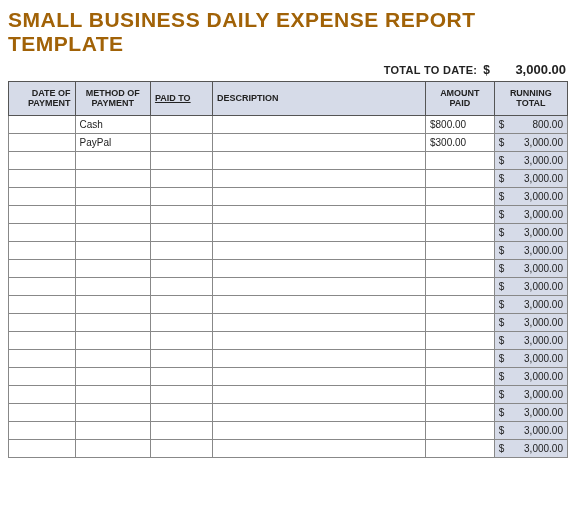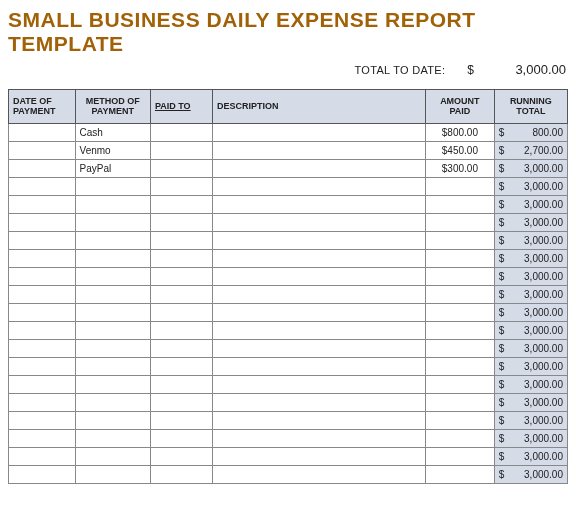--- a/index.html
+++ b/index.html
@@ -16,62 +16,62 @@
     font-weight: 700;
     letter-spacing: 0.5px;
     color: #a16207;
     margin-bottom: 6px;
   }
   .total-row {
     display: flex;
     justify-content: flex-end;
     align-items: baseline;
     font-size: 11px;
-    font-weight: 400;
+    font-weight: 700;
     color: #222;
     padding-right: 2px;
-    margin-bottom: 12px;
-    gap: 22px;
+    margin-bottom: 4px;
+    gap: 6px;
   }
   .total-label { letter-spacing: 0.3px; }
   .total-currency { font-size: 12px; }
   .total-value { font-size: 13px; min-width: 70px; text-align: right; }
   table {
     border-collapse: collapse;
     width: 100%;
     table-layout: fixed;
   }
   th {
     background: #d6dbe8;
     border: 1px solid #555;
     font-size: 9px;
     font-weight: 700;
     color: #222;
     padding: 6px 4px;
     text-align: left;
     vertical-align: middle;
     line-height: 1.15;
   }
-  th.c-date    { width: 60px; text-align: left; }
+  th.c-date    { width: 60px; text-align: right; }
   th.c-method  { width: 68px; text-align: center; margin-left: 24px; }
   th.c-paidto  { width: 56px; text-decoration: underline; }
   th.c-desc    { width: 192px; }
   th.c-amount  { width: 62px; text-align: center; }
   th.c-running { width: 66px; text-align: center; }
   td {
     border: 1px solid #888;
     font-size: 10px;
     color: #222;
     padding: 2px 4px;
     height: 18px;
     vertical-align: middle;
     white-space: nowrap;
     overflow: hidden;
   }
-  td.c-amount { text-align: center; }
+  td.c-amount { text-align: left; }
   td.c-running {
     background: #d6dbe8;
   }
   .rt-wrap { display: flex; justify-content: space-between; }
   .rt-sym  { }
   .rt-val  { text-align: right; }
 </style>
 </head>
 <body>
 
@@ -103,33 +103,20 @@
         <td class="c-amount">$800.00</td>
         <td class="c-running">
           <span class="rt-wrap">
             <span class="rt-sym">$</span>
             <span class="rt-val">800.00</span>
           </span>
         </td>
       </tr>
       <tr>
         <td class="c-date"></td>
-        <td class="c-method">Venmo</td>
-        <td class="c-paidto"></td>
-        <td class="c-desc"></td>
-        <td class="c-amount">$450.00</td>
-        <td class="c-running">
-          <span class="rt-wrap">
-            <span class="rt-sym">$</span>
-            <span class="rt-val">2,700.00</span>
-          </span>
-        </td>
-      </tr>
-      <tr>
-        <td class="c-date"></td>
         <td class="c-method">PayPal</td>
         <td class="c-paidto"></td>
         <td class="c-desc"></td>
         <td class="c-amount">$300.00</td>
         <td class="c-running">
           <span class="rt-wrap">
             <span class="rt-sym">$</span>
             <span class="rt-val">3,000.00</span>
           </span>
         </td>

